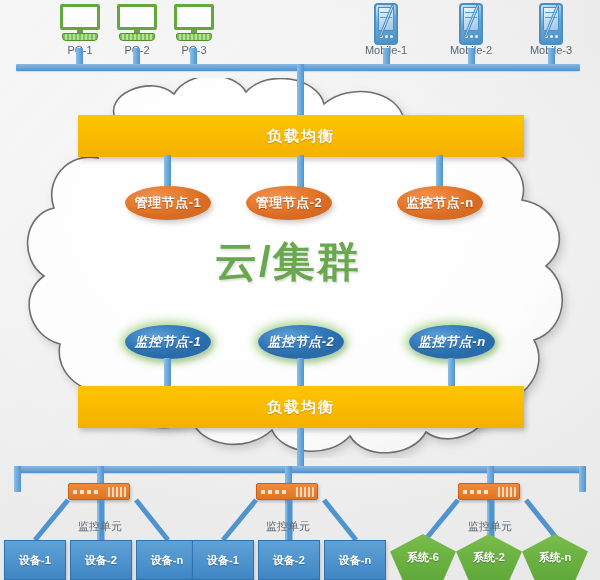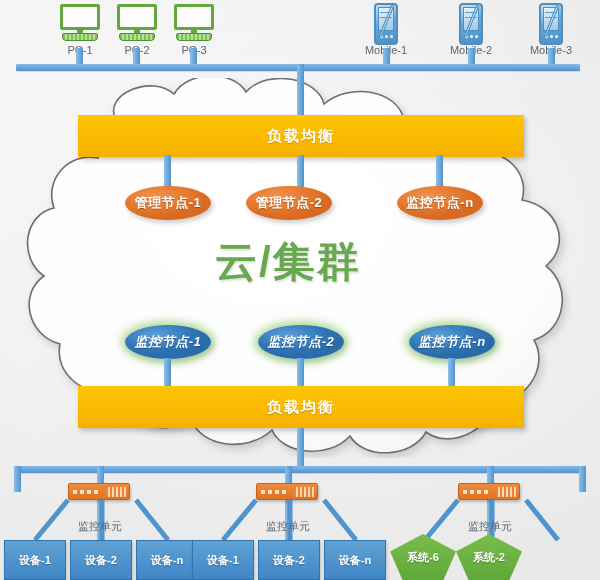--- a/index.html
+++ b/index.html
@@ -320,15 +320,16 @@
       <div class="panel"></div>
   </div>
   <svg class="abs" style="left:400px;top:495px;" width="180" height="48">
     <line x1="58" y1="5" x2="25" y2="45" stroke="#4f93cf" stroke-width="5"></line>
     <line x1="92" y1="5" x2="92" y2="45" stroke="#4f93cf" stroke-width="5"></line>
     <line x1="126" y1="5" x2="158" y2="45" stroke="#4f93cf" stroke-width="5"></line>
   </svg>
   <div class="lbl" style="left:440px;top:519px;width:100px;font-size:11px;color:#5b6670;">监控单元</div>
   <div class="sys" style="left:390px;top:534px;">系统-6</div>
   <div class="sys" style="left:456px;top:534px;">系统-2</div>
+  <div class="sys" style="left:522px;top:534px;">系统-n</div>
 
 
 </div>
 
 </body></html>

